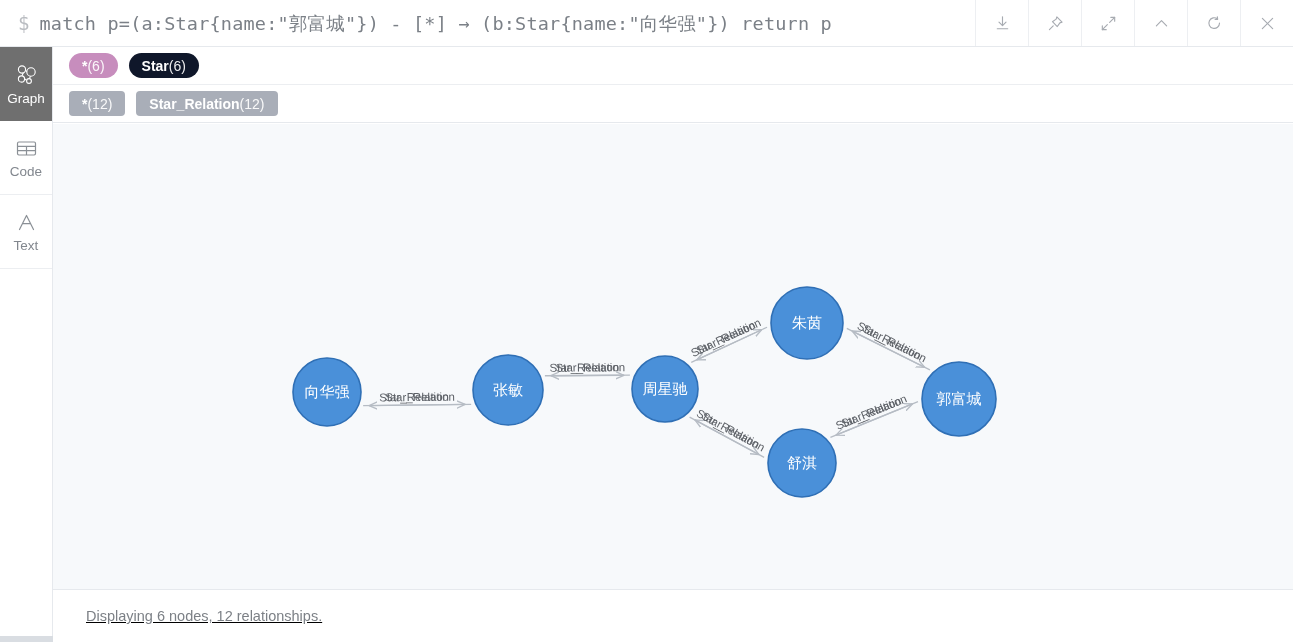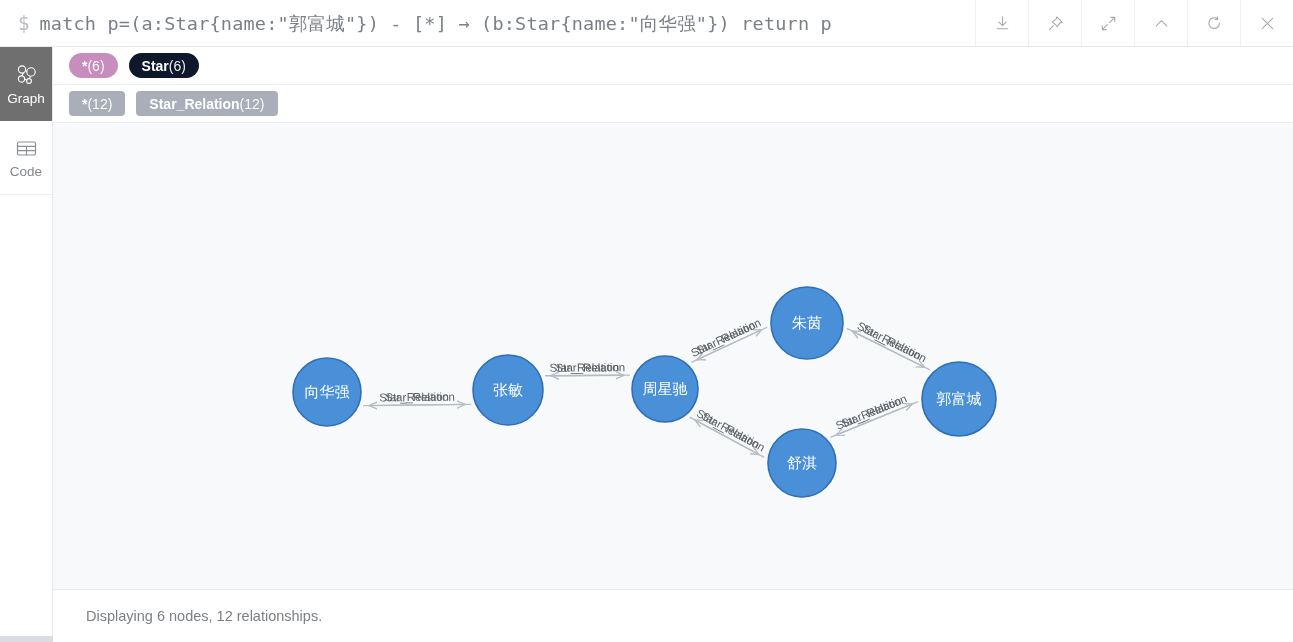--- a/index.html
+++ b/index.html
@@ -183,20 +183,21 @@
     position: absolute;
     left: 53px; top: 589px;
     width: 1240px;
     height: 53px;
     background: #ffffff;
     border-top: 1px solid #e6e9ed;
     display: flex;
     align-items: center;
     padding-left: 33px;
     box-sizing: border-box;
+    text-decoration: underline;
   }
   .footer-text {
     font-size: 14.5px;
     color: #7c8086;
   }
   .bottom-strip {
     position: absolute;
     left: 0; top: 636px;
     width: 53px;
     height: 6px;
@@ -283,20 +284,29 @@
   <div class="side-item">
     <span>
       <svg width="25" height="25" viewBox="0 0 25 25" fill="none" stroke="#8b9096" stroke-width="1.2">
         <rect x="3.5" y="6" width="18" height="13" rx="1.4"></rect>
         <path d="M3.5 10.4 L21.5 10.4 M3.5 14.7 L21.5 14.7 M12.5 10.4 L12.5 19"></path>
       </svg>
     </span>
     <span class="si-label">Code</span>
   </div>
 
+  <div class="side-item">
+    <span>
+      <svg width="25" height="25" viewBox="0 0 25 25" fill="none" stroke="#8b9096" stroke-width="1.2" stroke-linecap="round" stroke-linejoin="round">
+        <path d="M5.5 19.5 L12.5 5.5 L19.5 19.5"></path>
+        <path d="M8.6 13.6 L16.4 13.6"></path>
+      </svg>
+    </span>
+    <span class="si-label">Text</span>
+  </div>
 
 
 </div>
 
 <div class="result-panel">
 
   <div class="chips-area">
     <div class="chip-row nodes">
       <span class="chip" style="background:#c78dbd">
         <span>*</span>

